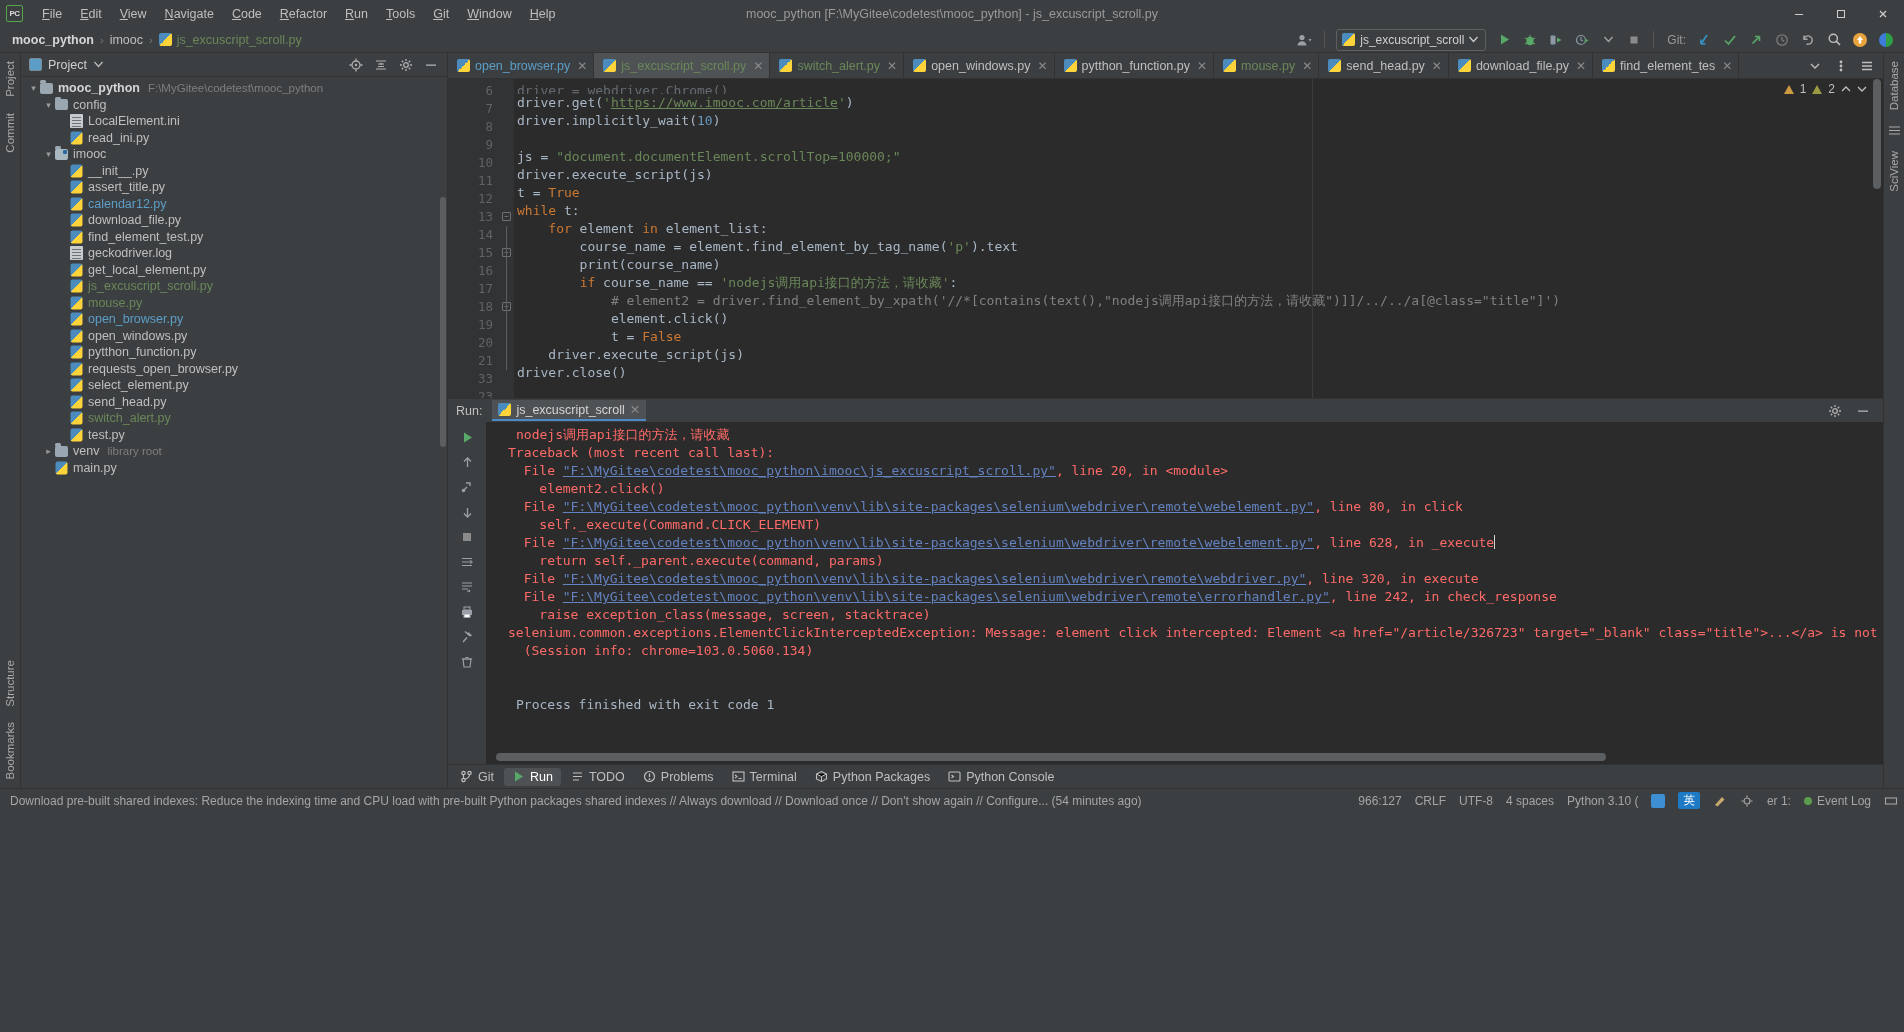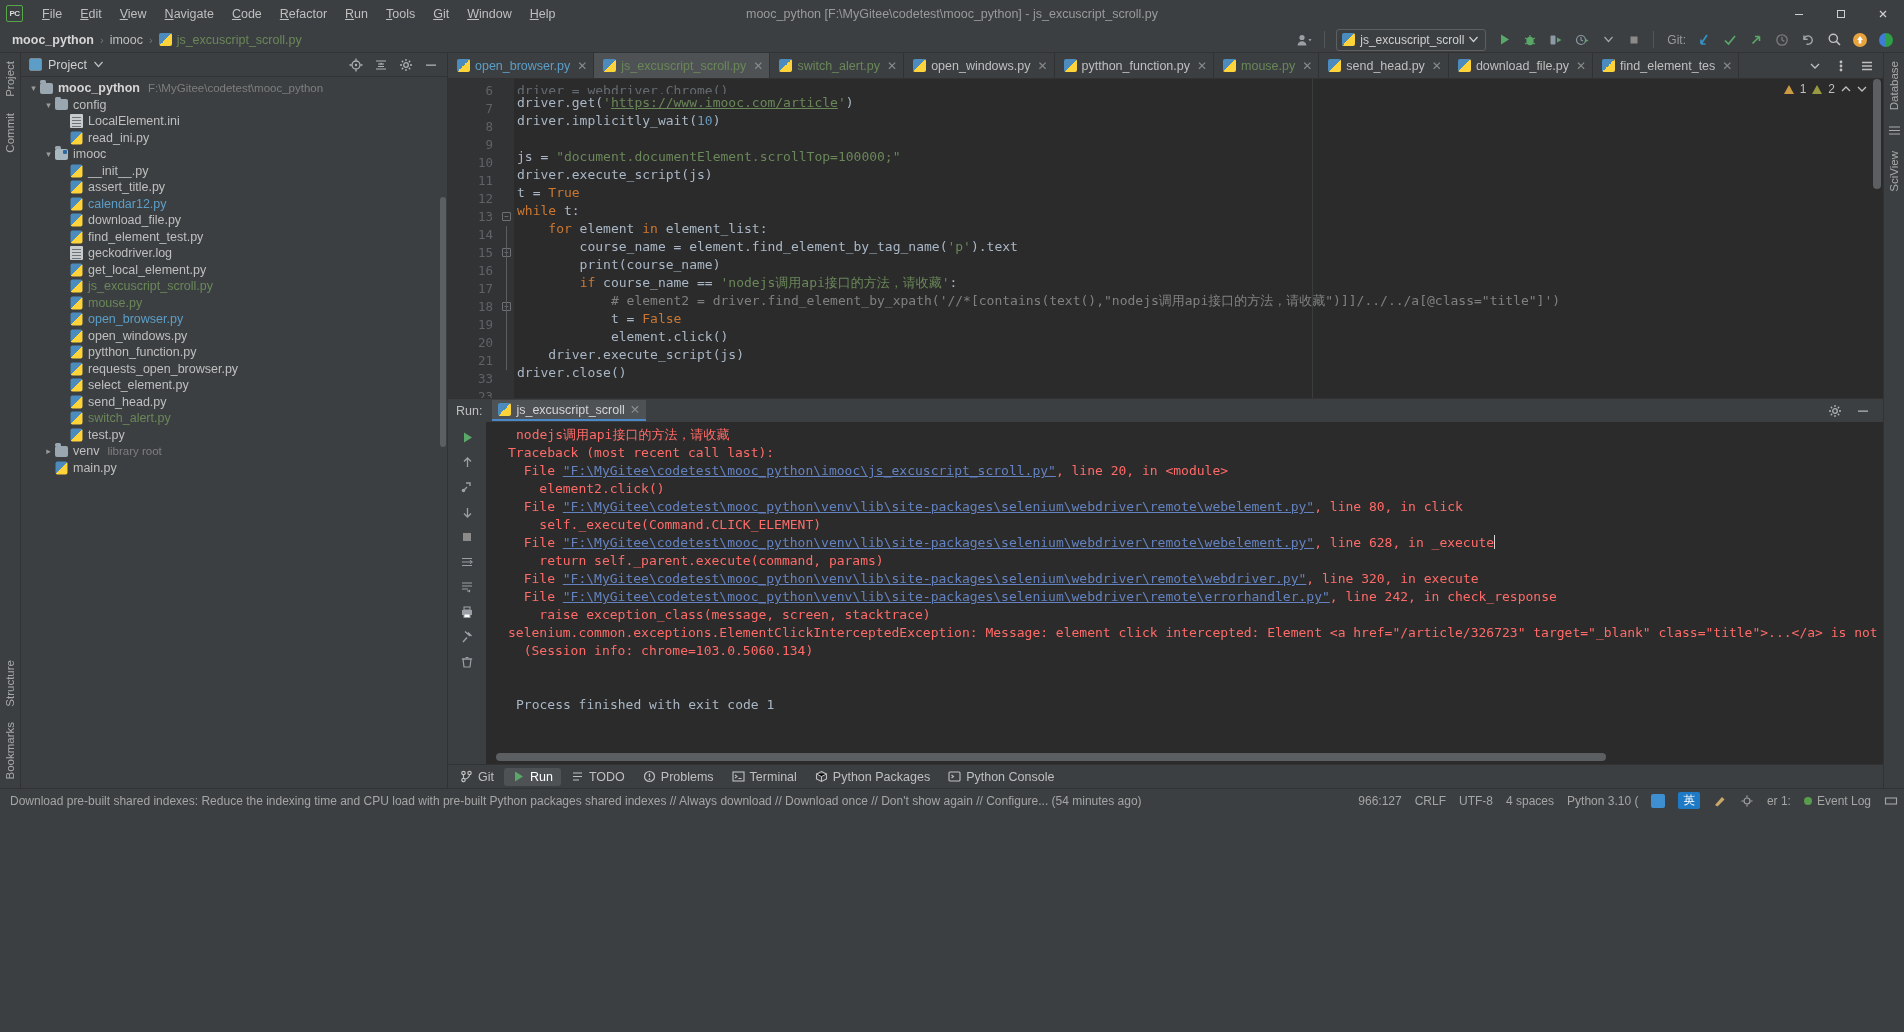--- a/index.html
+++ b/index.html
@@ -652,22 +652,22 @@
             <div class="cline"></div>
             <div class="cline"><span class="p">js = </span><span class="s">"document.documentElement.scrollTop=100000;"</span></div>
             <div class="cline"><span class="p">driver.execute_script(js)</span></div>
             <div class="cline"><span class="p">t = </span><span class="k">True</span></div>
             <div class="cline"><span class="k">while</span><span class="p"> t:</span></div>
             <div class="cline"><span class="p">    </span><span class="k">for</span><span class="p"> element </span><span class="k">in</span><span class="p"> element_list:</span></div>
             <div class="cline"><span class="p">        course_name = element.find_element_by_tag_name(</span><span class="s">'p'</span><span class="p">).text</span></div>
             <div class="cline"><span class="p">        print(course_name)</span></div>
             <div class="cline"><span class="p">        </span><span class="k">if</span><span class="p"> course_name == </span><span class="s">'nodejs调用api接口的方法，请收藏'</span><span class="p">:</span></div>
             <div class="cline"><span class="c">            # element2 = driver.find_element_by_xpath('//*[contains(text(),"nodejs调用api接口的方法，请收藏")]]/../../a[@class="title"]')</span></div>
+            <div class="cline"><span class="p">            element.click()</span></div>
             <div class="cline"><span class="p">            t = </span><span class="k">False</span></div>
-            <div class="cline"><span class="p">            element.click()</span></div>
             <div class="cline"><span class="p">    driver.execute_script(js)</span></div>
             <div class="cline"><span class="p">driver.close()</span></div>
             <div class="cline"></div>
           </div>
         <div class="insp-widget">
           <span class="tri-warn"></span>
           <span>1</span>
           <span class="tri-weak"></span>
           <span>2</span>
           <svg width="10" height="8" viewBox="0 0 10 8">

